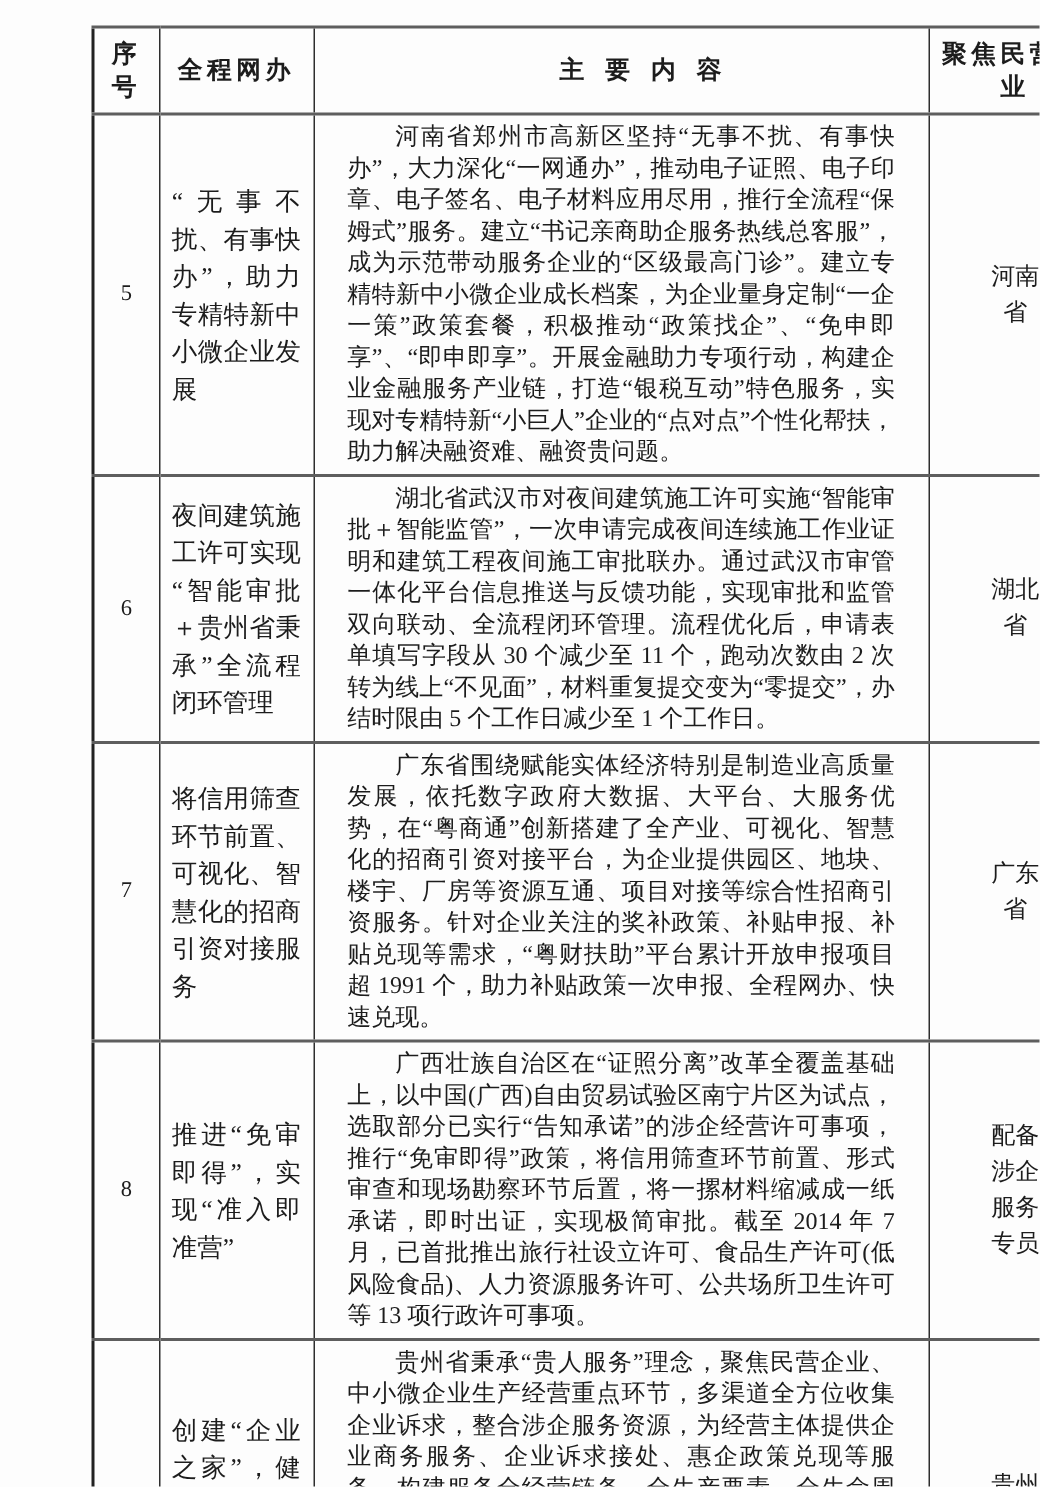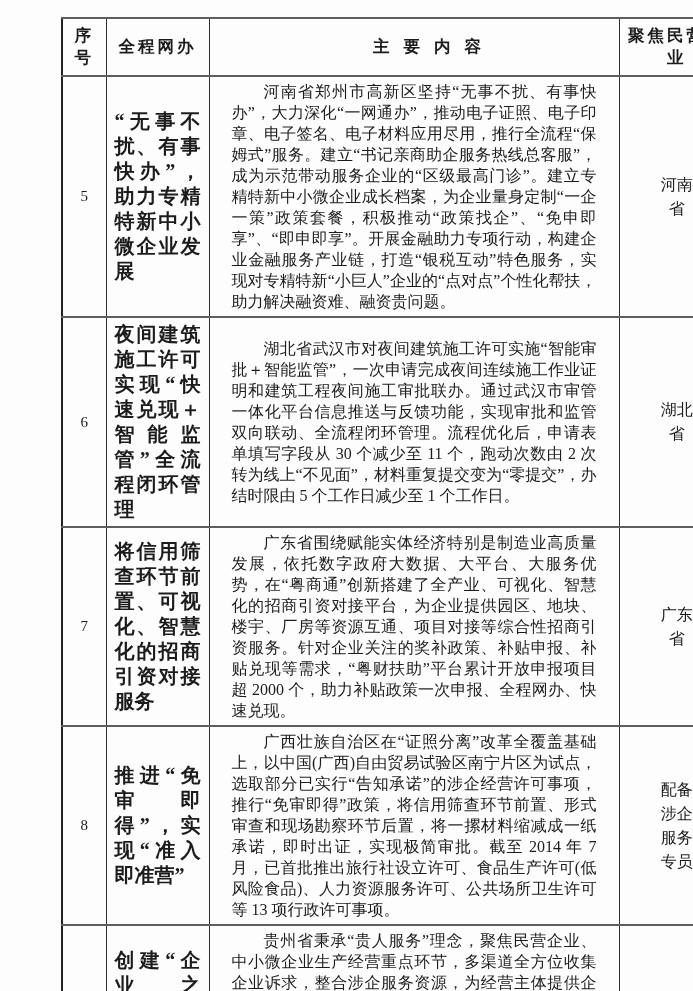--- a/index.html
+++ b/index.html
@@ -43,25 +43,24 @@
     padding: 6px 2px;
     height: 40px;
   }
   th.c-content { letter-spacing: 14px; text-indent: 14px; padding-left: 28px; }
   td.c-no {
     text-align: center;
     font-size: 15px;
     font-family: "Liberation Serif", "DejaVu Serif", serif;
   }
   td.c-practice {
-    font-size: 20px;
+    font-size: 17px;
     line-height: 25px;
     padding: 4px 8px;
     text-align: justify;
-    font-weight: bold;
   }
   td.c-content {
     font-size: 16px;
     line-height: 21px;
     padding: 4px 22px;
     text-align: justify;
     text-indent: 2em;
   }
   td.c-region {
     text-align: center;
@@ -96,28 +95,28 @@
     </thead>
     <tbody>
       <tr class="r-5">
         <td class="c-no">5</td>
         <td class="c-practice">“无事不扰、有事快办”，助力专精特新中小微企业发展</td>
         <td class="c-content">河南省郑州市高新区坚持“无事不扰、有事快办”，大力深化“一网通办”，推动电子证照、电子印章、电子签名、电子材料应用尽用，推行全流程“保姆式”服务。建立“书记亲商助企服务热线总客服”，成为示范带动服务企业的“区级最高门诊”。建立专精特新中小微企业成长档案，为企业量身定制“一企一策”政策套餐，积极推动“政策找企”、“免申即享”、“即申即享”。开展金融助力专项行动，构建企业金融服务产业链，打造“银税互动”特色服务，实现对专精特新“小巨人”企业的“点对点”个性化帮扶，助力解决融资难、融资贵问题。</td>
         <td class="c-region">河南省</td>
       </tr>
       <tr class="r-6">
         <td class="c-no">6</td>
-        <td class="c-practice">夜间建筑施工许可实现“快速兑现＋智能监管”全流程闭环管理</td>
+        <td class="c-practice">夜间建筑施工许可实现“智能审批＋贵州省秉承”全流程闭环管理</td>
         <td class="c-content">湖北省武汉市对夜间建筑施工许可实施“智能审批＋智能监管”，一次申请完成夜间连续施工作业证明和建筑工程夜间施工审批联办。通过武汉市审管一体化平台信息推送与反馈功能，实现审批和监管双向联动、全流程闭环管理。流程优化后，申请表单填写字段从 30 个减少至 11 个，跑动次数由 2 次转为线上“不见面”，材料重复提交变为“零提交”，办结时限由 5 个工作日减少至 1 个工作日。</td>
         <td class="c-region">湖北省</td>
       </tr>
       <tr class="r-7">
         <td class="c-no">7</td>
         <td class="c-practice">将信用筛查环节前置、可视化、智慧化的招商引资对接服务</td>
-        <td class="c-content">广东省围绕赋能实体经济特别是制造业高质量发展，依托数字政府大数据、大平台、大服务优势，在“粤商通”创新搭建了全产业、可视化、智慧化的招商引资对接平台，为企业提供园区、地块、楼宇、厂房等资源互通、项目对接等综合性招商引资服务。针对企业关注的奖补政策、补贴申报、补贴兑现等需求，“粤财扶助”平台累计开放申报项目超 2000 个，助力补贴政策一次申报、全程网办、快速兑现。</td>
+        <td class="c-content">广东省围绕赋能实体经济特别是制造业高质量发展，依托数字政府大数据、大平台、大服务优势，在“粤商通”创新搭建了全产业、可视化、智慧化的招商引资对接平台，为企业提供园区、地块、楼宇、厂房等资源互通、项目对接等综合性招商引资服务。针对企业关注的奖补政策、补贴申报、补贴兑现等需求，“粤财扶助”平台累计开放申报项目超 1991 个，助力补贴政策一次申报、全程网办、快速兑现。</td>
         <td class="c-region">广东省</td>
       </tr>
       <tr class="r-8">
         <td class="c-no">8</td>
         <td class="c-practice">推进“免审即得”，实现“准入即准营”</td>
         <td class="c-content">广西壮族自治区在“证照分离”改革全覆盖基础上，以中国(广西)自由贸易试验区南宁片区为试点，选取部分已实行“告知承诺”的涉企经营许可事项，推行“免审即得”政策，将信用筛查环节前置、形式审查和现场勘察环节后置，将一摞材料缩减成一纸承诺，即时出证，实现极简审批。截至 2014 年 7 月，已首批推出旅行社设立许可、食品生产许可(低风险食品)、人力资源服务许可、公共场所卫生许可等 13 项行政许可事项。</td>
         <td class="c-region">配备涉企服务专员</td>
       </tr>
       <tr class="r-9">
         <td class="c-no">9</td>

